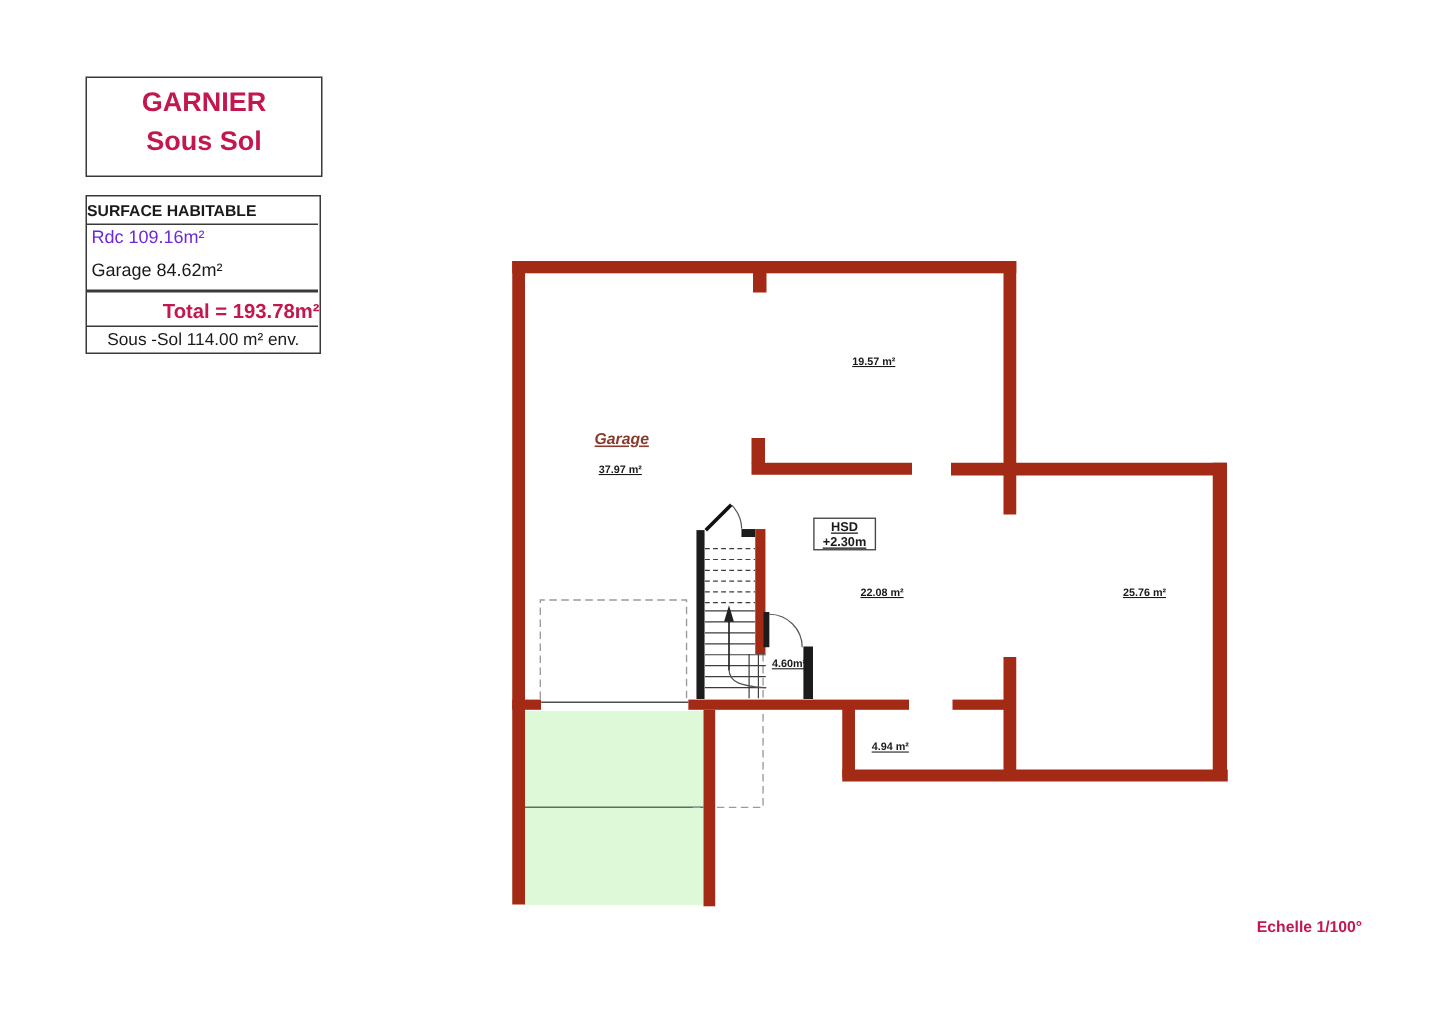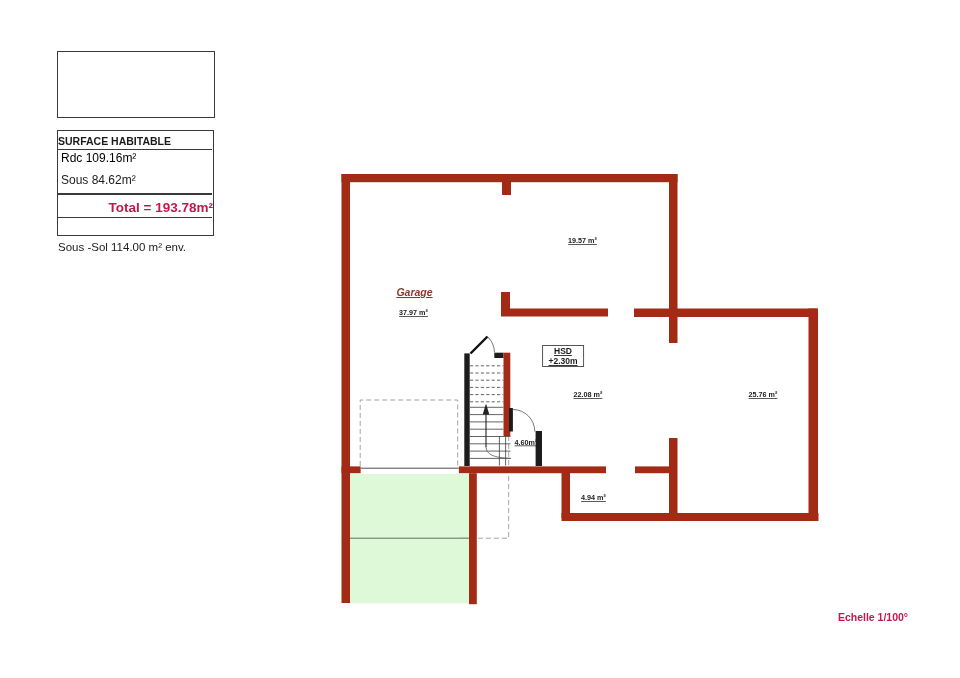--- a/index.html
+++ b/index.html
@@ -6,39 +6,41 @@
   #page{position:relative;width:960px;height:678px;background:#fff;overflow:hidden;
         font-family:"Liberation Sans", sans-serif;}
   .abs{position:absolute;}
 </style>
 </head>
 <body>
 <div id="page">
 
   <div class="abs" style="left:57px;top:51px;width:156px;height:65px;border:1.4px solid #3a3a3a;background:#fff;"></div>
 
+  <div class="abs" style="left:57px;top:58px;width:158px;text-align:center;color:#c2184d;font-size:18px;font-weight:bold;">GARNIER</div>
 
+  <div class="abs" style="left:57px;top:84px;width:158px;text-align:center;color:#c2184d;font-size:18px;font-weight:bold;">Sous Sol</div>
 
   <div class="abs" style="left:57px;top:130px;width:155px;height:104px;border:1.4px solid #3a3a3a;background:#fff;"></div>
 
   <div class="abs" style="left:58px;top:135px;width:155px;color:#1a1a1a;font-size:10.5px;font-weight:bold;">SURFACE HABITABLE</div>
 
   <div class="abs" style="left:58px;top:148.6px;width:154px;height:1.2px;background:#3a3a3a;"></div>
 
-  <div class="abs" style="left:61px;top:151px;color:#000000;font-size:12px;">Rdc 109.16m²</div>
+  <div class="abs" style="left:61px;top:151px;color:#6d28d9;font-size:12px;">Rdc 109.16m²</div>
 
-  <div class="abs" style="left:61px;top:172.5px;color:#1a1a1a;font-size:12px;">Sous 84.62m²</div>
+  <div class="abs" style="left:61px;top:172.5px;color:#1a1a1a;font-size:12px;">Garage 84.62m²</div>
 
   <div class="abs" style="left:58px;top:193.4px;width:154px;height:1.2px;background:#3a3a3a;"></div>
 
   <div class="abs" style="left:58px;top:199.5px;width:155px;text-align:right;color:#c2184d;font-size:13.5px;font-weight:bold;">Total = 193.78m²</div>
 
   <div class="abs" style="left:58px;top:216.8px;width:154px;height:1.2px;background:#3a3a3a;"></div>
 
-  <div class="abs" style="left:58px;top:220.5px;width:155px;color:#1a1a1a;font-size:11.5px;margin-top:20px;">Sous -Sol 114.00 m² env.</div>
+  <div class="abs" style="left:58px;top:220.5px;width:155px;text-align:center;color:#1a1a1a;font-size:11.5px;">Sous -Sol 114.00 m² env.</div>
 
   <svg class="abs" style="left:0;top:0;" width="960" height="678" viewBox="0 0 960 678">
 
     <rect x="349.5" y="474" width="119.5" height="129.4" fill="#def9d8"></rect>
 
     <line x1="349.5" y1="538.2" x2="469" y2="538.2" stroke="#5f6f5f" stroke-width="1"></line>
 
     <path d="M360.2,466 L360.2,400 L457.7,400 L457.7,466" fill="none" stroke="#9a9a9a" stroke-width="0.9" stroke-dasharray="5,3"></path>
 
     <path d="M508.7,436 L508.7,538.2 L460,538.2" fill="none" stroke="#9a9a9a" stroke-width="0.9" stroke-dasharray="5,3"></path>

